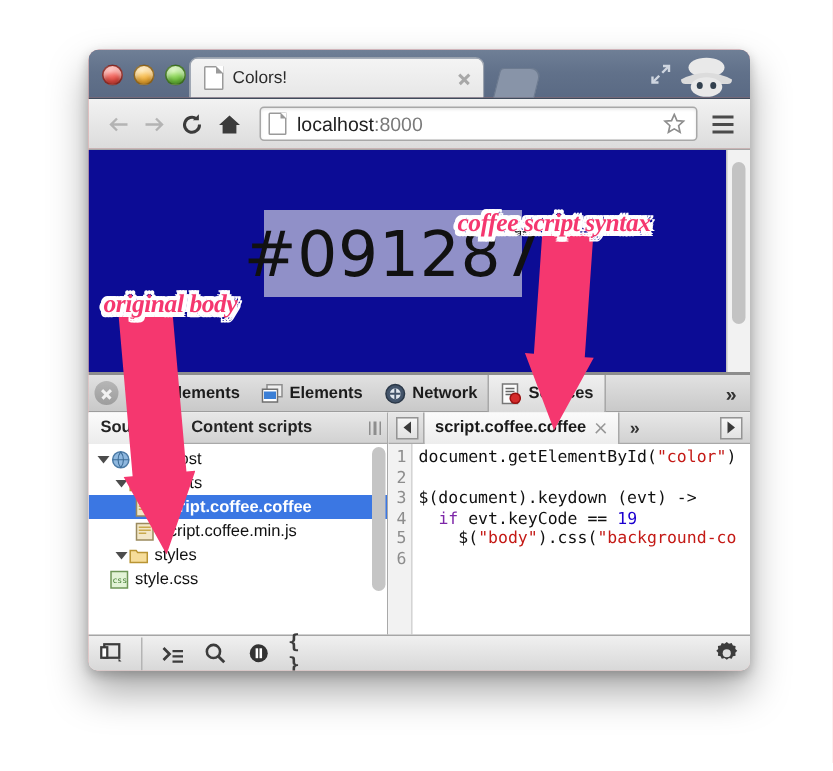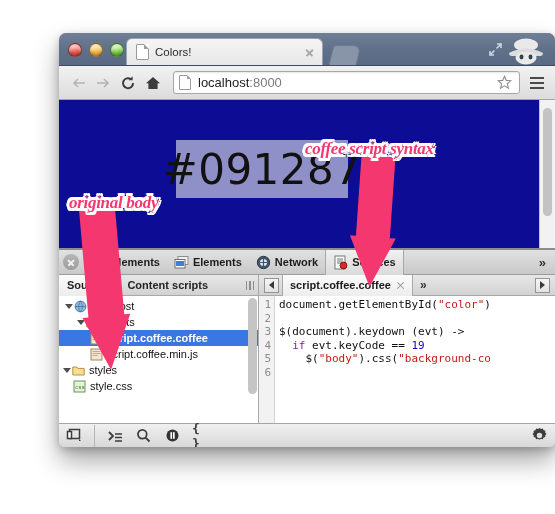--- a/index.html
+++ b/index.html
@@ -17,21 +17,21 @@
     width: 555px;
     height: 514px;
     background: #ffffff;
   }
 
   
   .browser-window {
     position: absolute;
     left: 59px;
     top: 33px;
-    width: 496px;
+    width: 441px;
     height: 414px;
     border-radius: 7px 7px 6px 6px;
     box-shadow: 0 14px 26px rgba(0,0,0,0.34), 0 3px 8px rgba(0,0,0,0.22);
     overflow: hidden;
     background: #fca5a5;
   }
 
   
   .titlebar {
     position: relative;
@@ -734,21 +734,21 @@
             <div class="frow" style="padding-left:31px;">
               <span class="fic">
                 <svg width="13" height="13" viewBox="0 0 13 13">
                     <rect x="1" y="1" width="11" height="11" fill="#f2e7c8" stroke="#9a8a5e"></rect>
                     <path d="M2.5 3.5h8M2.5 5.5h8M2.5 7.5h5" stroke="#c8a94e" stroke-width="0.9"></path>
                   </svg>
               </span>
               <span>script.coffee.min.js</span>
             </div>
 
-            <div class="frow" style="padding-left:2px;">
+            <div class="frow" style="padding-left:16px;">
               <span class="tw"></span>
               <span class="fic">
                 <svg width="13" height="13" viewBox="0 0 13 13">
                     <path d="M0.8 3 h4 l1 1.4 h6.4 v6.6 h-11.4 Z" fill="#f6dd9a" stroke="#b99433"></path>
                   </svg>
               </span>
               <span>styles</span>
             </div>
 
             <div class="frow" style="padding-left:14px;">

